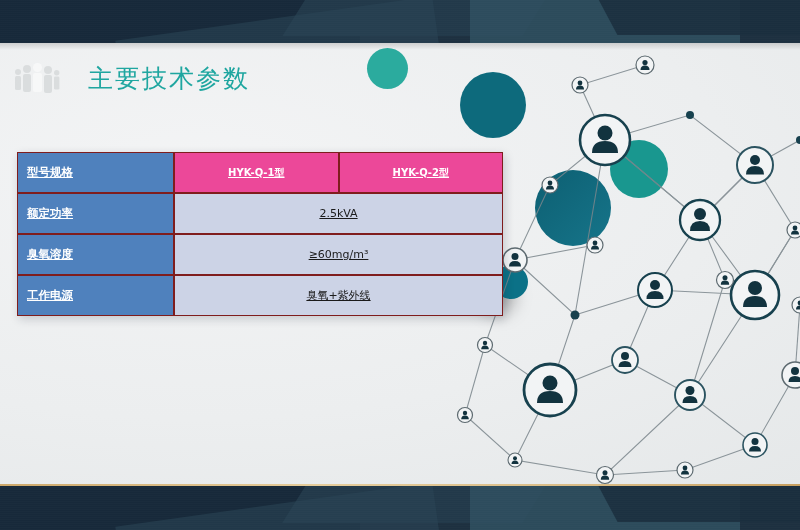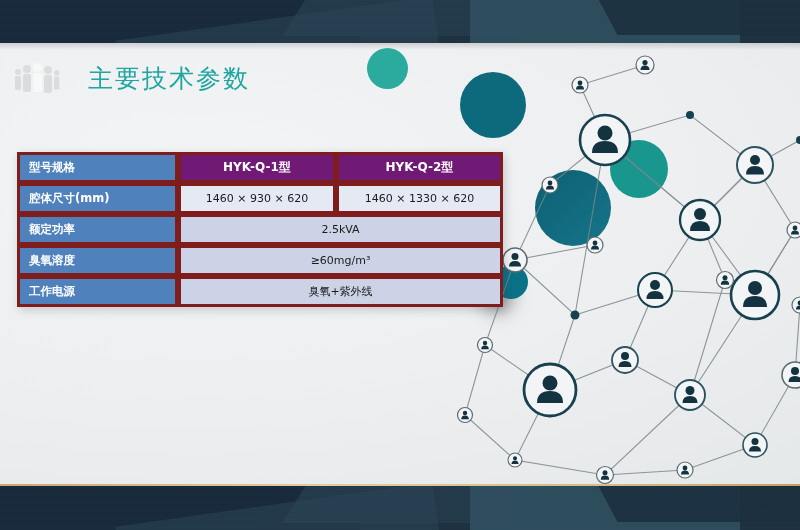--- a/index.html
+++ b/index.html
@@ -61,31 +61,32 @@
 
   
   .spec-table{
     position:absolute;left:17px;top:152px;width:486px;
     border-collapse:separate;border-spacing:0;
     box-shadow:2px 3px 9px rgba(30,40,60,.20);
     background:#fff;
   }
   .spec-table td{
     height:25px;font-size:11px;color:#1b1b1b;
-    border:3px solid #7f1d1d;padding:0 6px;
+    border:1px solid #7f1d1d;padding:7px 6px;
     font-family:"DejaVu Sans","Liberation Sans",sans-serif;
+    text-decoration:underline;
   }
   .spec-table .lab{
     width:140px;background:#4f81bd;color:#ffffff;font-weight:bold;
     text-align:left;padding-left:9px;font-size:11.5px;
   }
   .spec-table .val{text-align:center;}
   .row-a .val{background:#ccd3e6;}
   .row-b .val{background:#e5e9f4;}
-  .spec-table .hdr .val{background:#701a75;color:#fff;font-weight:bold;font-size:12px;}
+  .spec-table .hdr .val{background:#ec4899;color:#fff;font-weight:bold;font-size:10px;}
   .spec-table .hdr .lab{background:#4f81bd;}
 </style>
 </head>
 <body>
 
 <div class="slide">
 
   <div class="bg-light"></div>
 
   <div class="banner top">
@@ -284,25 +285,20 @@
   </div>
 
   <table class="spec-table">
     <tbody>
       <tr class="hdr">
         <td class="lab">型号规格</td>
         <td class="val">HYK-Q-1型</td>
         <td class="val">HYK-Q-2型</td>
       </tr>
 
-      <tr class="row-b">
-        <td class="lab">腔体尺寸(mm)</td>
-        <td class="val">1460 × 930 × 620</td>
-        <td class="val">1460 × 1330 × 620</td>
-      </tr>
       <tr class="row-a">
         <td class="lab">额定功率</td>
         <td class="val" colspan="2">2.5kVA</td>
       </tr>
       <tr class="row-a">
         <td class="lab">臭氧溶度</td>
         <td class="val" colspan="2">≥60mg/m³</td>
       </tr>
       <tr class="row-a">
         <td class="lab">工作电源</td>

